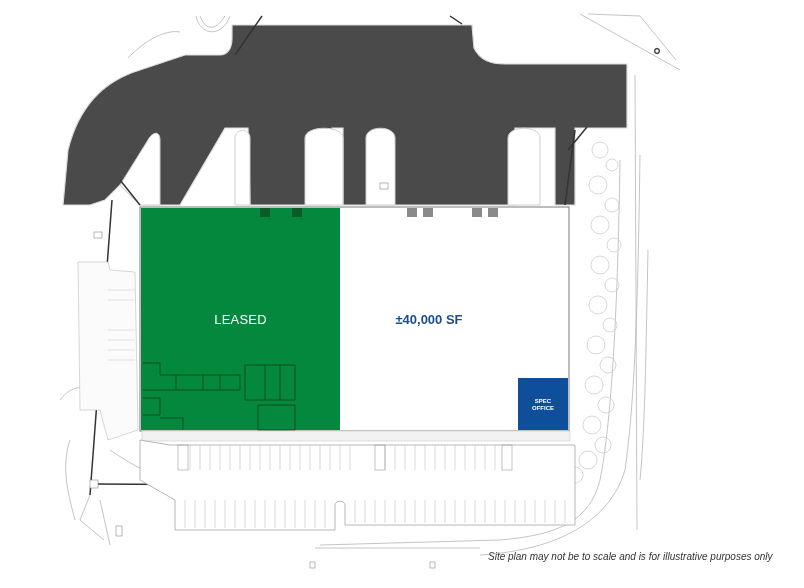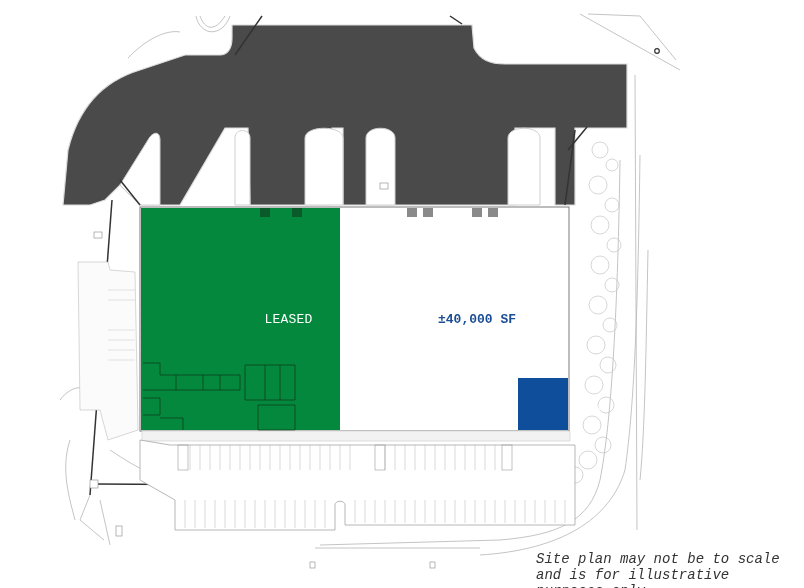--- a/index.html
+++ b/index.html
@@ -1,22 +1,22 @@
 <!DOCTYPE html>
 <html><head>
 <meta charset="utf-8">
 <style>
   html, body { margin:0; padding:0; background:#ffffff; }
   body { width:804px; height:588px; position:relative; overflow:hidden; font-family:"Liberation Sans", sans-serif; }
   #plan { position:absolute; left:0; top:0; }
-  .label { position:absolute; font-family:Liberation Mono, monospace;padding-left:48px; }
+  .label { position:absolute; font-family:Liberation Sans, sans-serif; }
   .leased-label { left:141px; top:312px; width:199px; text-align:center; color:#ffffff; font-size:13px; font-weight:400; letter-spacing:0.2px; }
   .avail-label { left:340px; top:312px; width:178px; text-align:center; color:#1a4d93; font-size:13px; font-weight:700; }
   .spec-label { left:518px; top:398px; width:50px; text-align:center; color:#ffffff; font-size:6px; font-weight:700; line-height:7px; }
-  .disclaimer { left:488px; top:551px; color:#333333; font-size:14px; font-style:italic; }
+  .disclaimer { left:488px; top:551px; color:#333333; font-size:10px; font-style:italic; }
 </style>
 </head>
 <body>
 
 <svg id="plan" width="804" height="588" viewBox="0 0 804 588" xmlns="http://www.w3.org/2000/svg">
 
   <g fill="none" stroke="#b5b5b5" stroke-width="0.8">
     <path d="M128 58 C150 35, 170 30, 180 32"></path>
     <path d="M200 16 C205 30, 215 32, 225 16"></path>
     <path d="M196 16 C200 36, 222 38, 230 16"></path>

